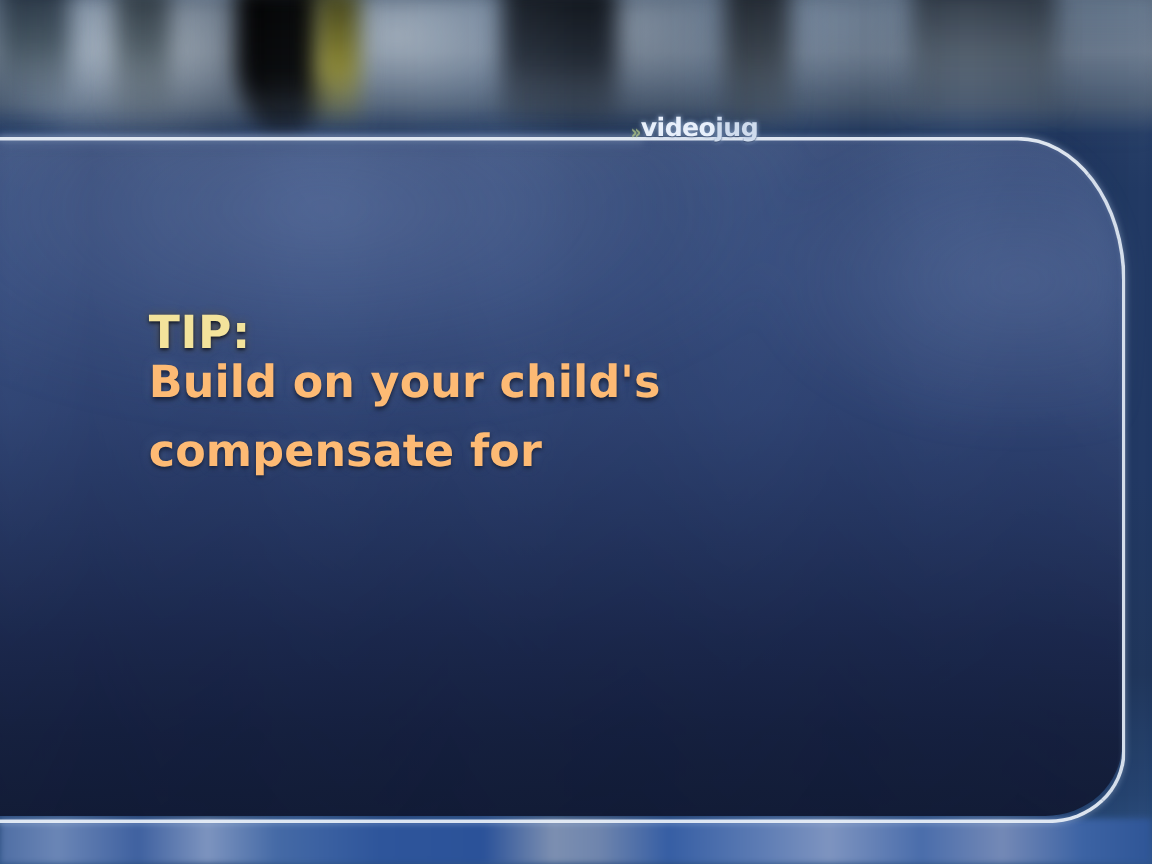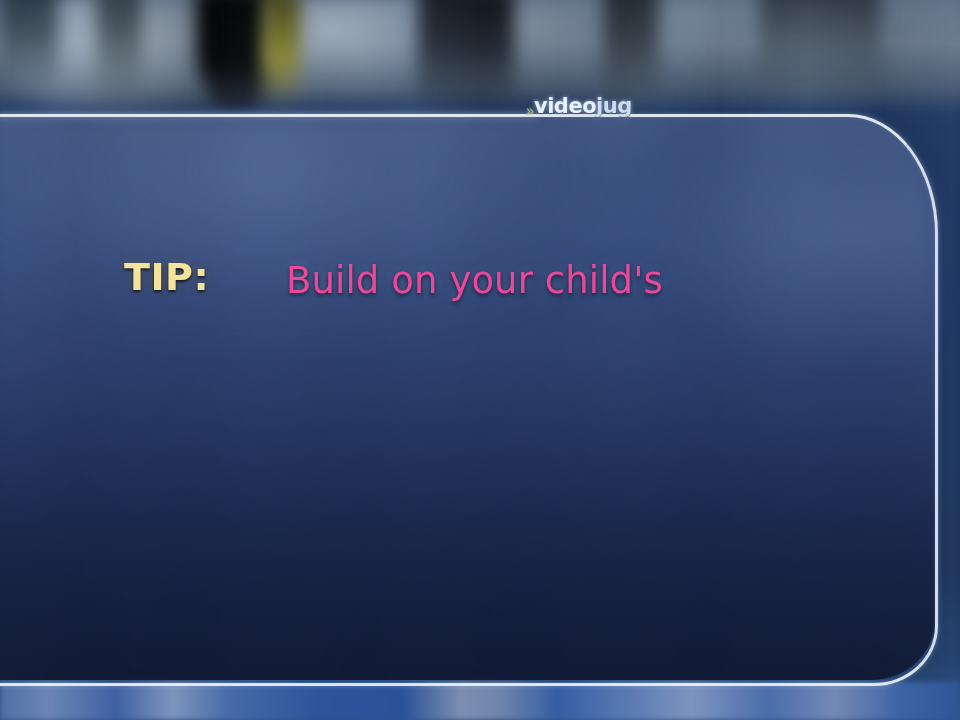--- a/index.html
+++ b/index.html
@@ -201,39 +201,40 @@
   .logo-word .lv { color: #e8f0fb; text-shadow: 0 0 4px rgba(180,206,240,.9), 0 1px 1px rgba(20,34,64,.8); }
   .logo-word .lj { color: #cfdcee; font-weight: bold; text-shadow: 0 0 4px rgba(170,196,232,.8), 0 1px 1px rgba(20,34,64,.8); }
 
   
   .tip-row {
     position: absolute;
     left: 124px;
     top: 258px;
     display: flex;
     align-items: flex-start;
+    flex-direction: column;
   }
   .tip-label {
     font-family: "DejaVu Sans", sans-serif;
     font-size: 38px;
     font-weight: bold;
     color: #f3e39b;
     letter-spacing: .5px;
     line-height: 1;
     text-shadow:
       0 2px 3px rgba(8,14,30,.85),
       0 0 8px rgba(120,90,20,.45);
     width: 162px;
     flex: none;
   }
   .tip-body {
     font-family: "DejaVu Sans", sans-serif;
     font-size: 37px;
-    font-weight: 400;
-    color: #ec4899;
+    font-weight: 700;
+    color: #fdba74;
     line-height: 57px;
     letter-spacing: .1px;
     text-shadow:
       0 2px 4px rgba(8,14,32,.75),
       0 0 10px rgba(150,180,225,.25);
     white-space: nowrap;
     margin-top: -6px;
   }
   .tip-body .ln { display: block; }
 </style>
@@ -262,16 +263,17 @@
 
   <div class="logo">
     <span class="logo-chevrons">»</span>
     <span class="logo-word"><span class="lv">video</span><span class="lj">jug</span></span>
   </div>
 
   <div class="tip-row">
     <div class="tip-label">TIP:</div>
     <div class="tip-body">
       <span class="ln">Build on your child's</span>
+      <span class="ln">compensate for</span>
     </div>
   </div>
 
 </div>
 
 </body></html>

